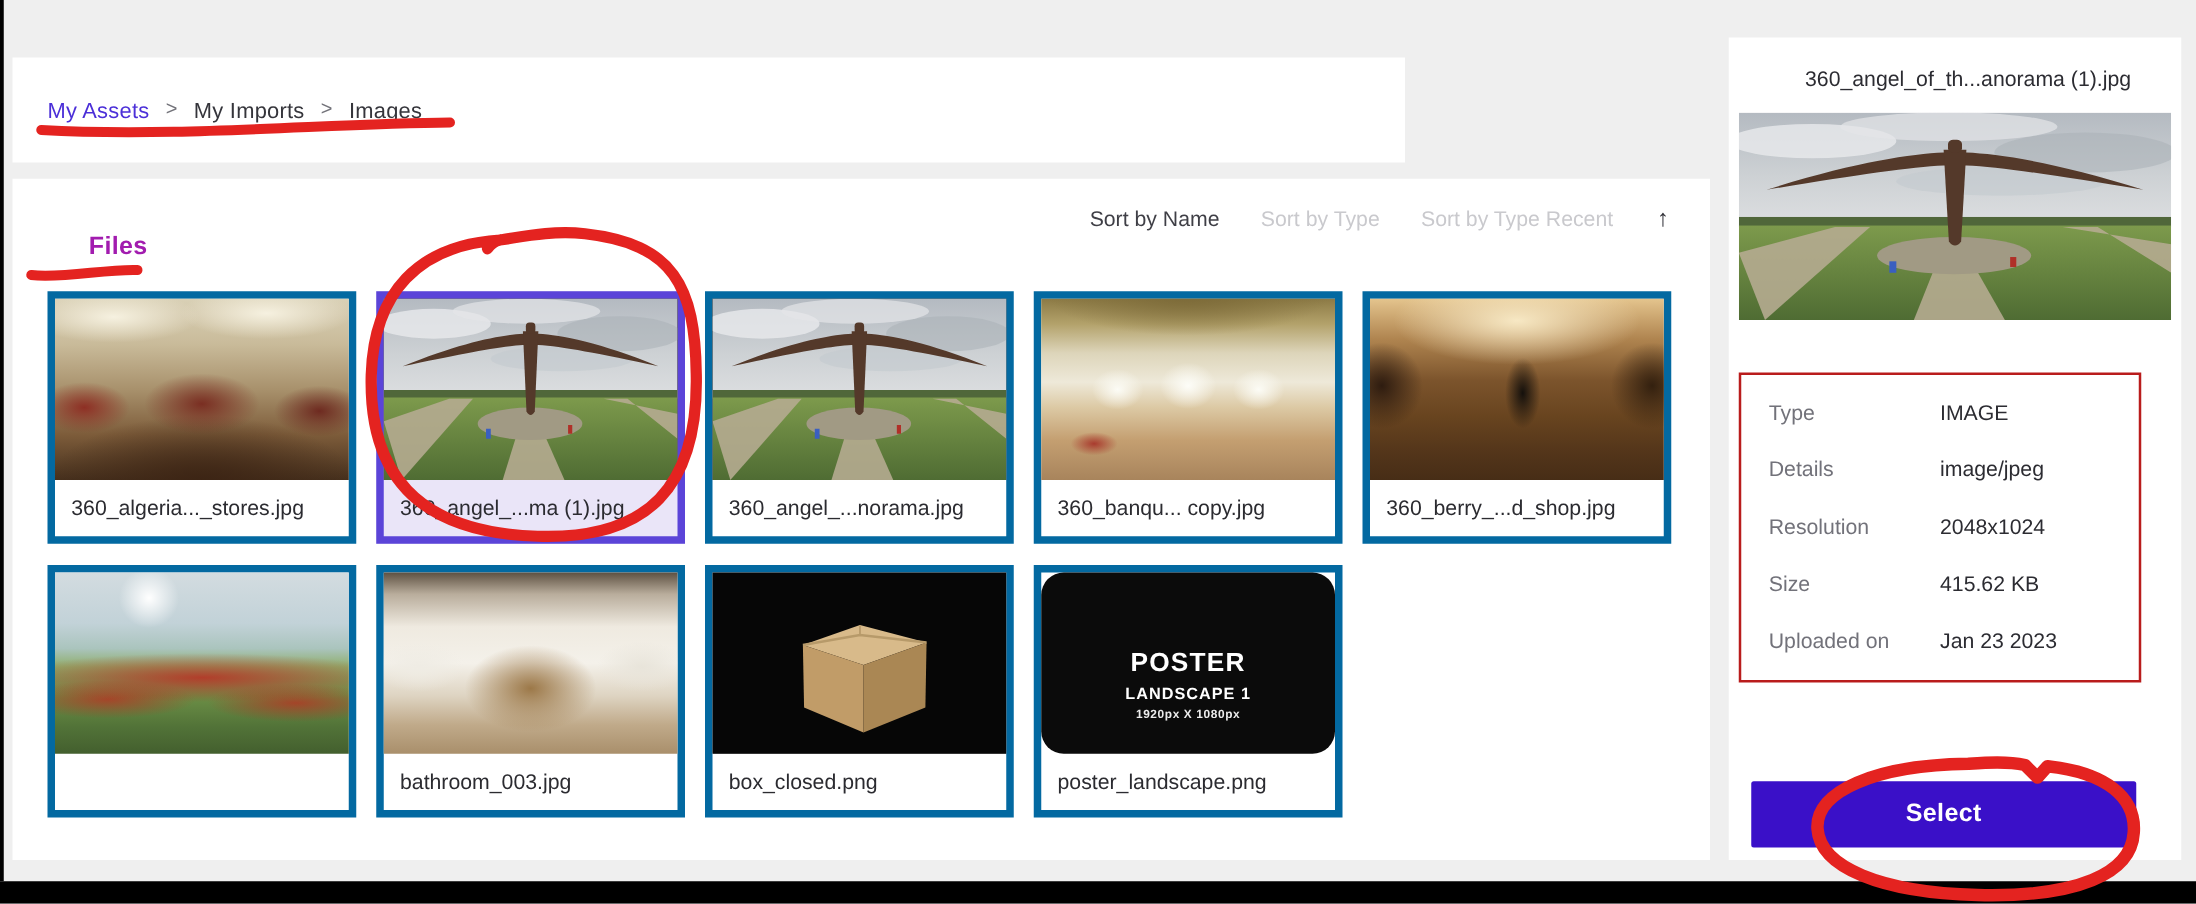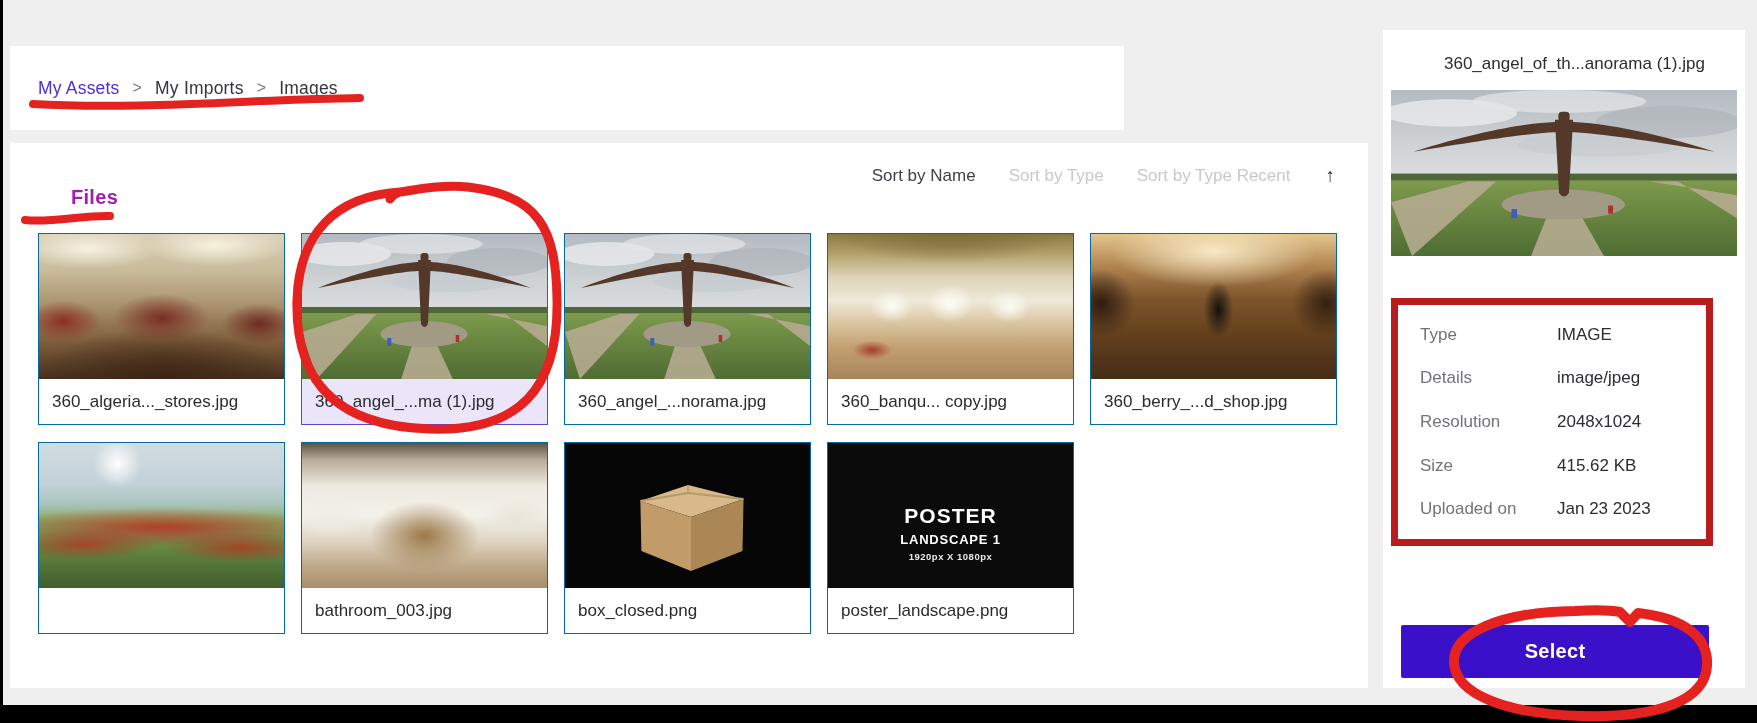--- a/index.html
+++ b/index.html
@@ -31,21 +31,21 @@
     position:absolute;top:18px;right:33px;height:30px;
     display:flex;align-items:center;gap:33px;font-size:17px;
   }
   .sort-opt{color:#c9c9cd;cursor:pointer;white-space:nowrap;}
   .sort-opt.active{color:#3f3f46;}
   .sort-dir{color:#2f2f36;font-size:19px;font-weight:600;cursor:pointer;margin-left:2px;}
 
   .grid{position:absolute;left:28px;top:90px;}
   .grid-row{display:flex;gap:16px;margin-bottom:17px;}
   .tile{
-    width:247px;background:#fff;border:1px solid #0369a1;
+    width:247px;background:#fff;border:6px solid #0369a1;
     box-sizing:border-box;cursor:pointer;
   }
   .tile.selected{background:#eae5f8;border-color:#5b44d8;}
   .thumb{height:145px;position:relative;overflow:hidden;background:#222;}
   .thumb svg{display:block;width:100%;height:100%;}
   .tile-label{
     height:45px;display:flex;align-items:center;padding:0 13px;
     font-size:17px;color:#2b2b30;white-space:nowrap;overflow:hidden;
   }
 
@@ -77,37 +77,37 @@
     radial-gradient(ellipse 40% 14% at 18% 70%, rgba(190,40,30,.7) 0%, rgba(190,40,30,0) 75%),
     radial-gradient(ellipse 40% 14% at 82% 72%, rgba(190,40,30,.7) 0%, rgba(190,40,30,0) 75%),
     linear-gradient(180deg,#d3dce0 0%,#c2d2d8 28%,#aac4bd 42%,#8fae6b 52%,#6c8f46 68%,#527338 85%,#435f2e 100%);}
   .thumb-bathroom{background:
     radial-gradient(ellipse 32% 34% at 50% 64%, #9c7848 0%, rgba(156,120,72,0) 70%),
     radial-gradient(ellipse 22% 20% at 88% 52%, #e8e4da 0%, rgba(232,228,218,0) 70%),
     radial-gradient(ellipse 22% 20% at 12% 52%, #efece4 0%, rgba(239,236,228,0) 70%),
     linear-gradient(180deg,#5e5142 0%,#b9ad9c 12%,#efeae0 30%,#f4f1ea 50%,#ded4c2 68%,#c0aa8a 84%,#a98f6b 100%);}
   .thumb-poster{
     background:#0b0b0b;display:flex;flex-direction:column;align-items:center;
-    justify-content:center;gap:4px;padding-top:34px;box-sizing:border-box;
+    justify-content:center;gap:4px;padding-top:34px;box-sizing:border-box;border-radius:18px;
   }
   .poster-title{color:#ffffff;font-weight:bold;font-size:21px;letter-spacing:1px;}
   .poster-sub{color:#ffffff;font-weight:bold;font-size:13px;letter-spacing:.8px;}
   .poster-dims{color:#ececec;font-weight:bold;font-size:9.5px;letter-spacing:.5px;}
 
   
   .detail-panel{left:1383px;top:30px;width:362px;height:658px;}
   .detail-title{
     position:absolute;left:29px;top:24px;width:310px;
     font-size:17px;color:#2c2c32;white-space:nowrap;overflow:hidden;margin-left:32px;
   }
   .detail-preview{position:absolute;left:8px;top:60px;width:346px;height:166px;overflow:hidden;}
   .detail-preview svg{display:block;width:100%;height:100%;}
   .detail-props{
     position:absolute;left:8px;top:268px;width:322px;height:248px;
-    border:7px solid #b91c1c;box-sizing:border-box;
+    border:2px solid #b91c1c;box-sizing:border-box;
     display:flex;flex-direction:column;justify-content:space-around;
     padding:8px 0 8px 22px;
   }
   .prop-row{display:flex;align-items:center;font-size:17px;}
   .prop-label{width:137px;color:#72727a;}
   .prop-value{color:#2c2c32;}
   .select-button{
     position:absolute;left:18px;top:595px;width:308px;height:53px;
     background:#3a10c8;border:none;border-radius:2px;
     display:flex;align-items:center;justify-content:center;

